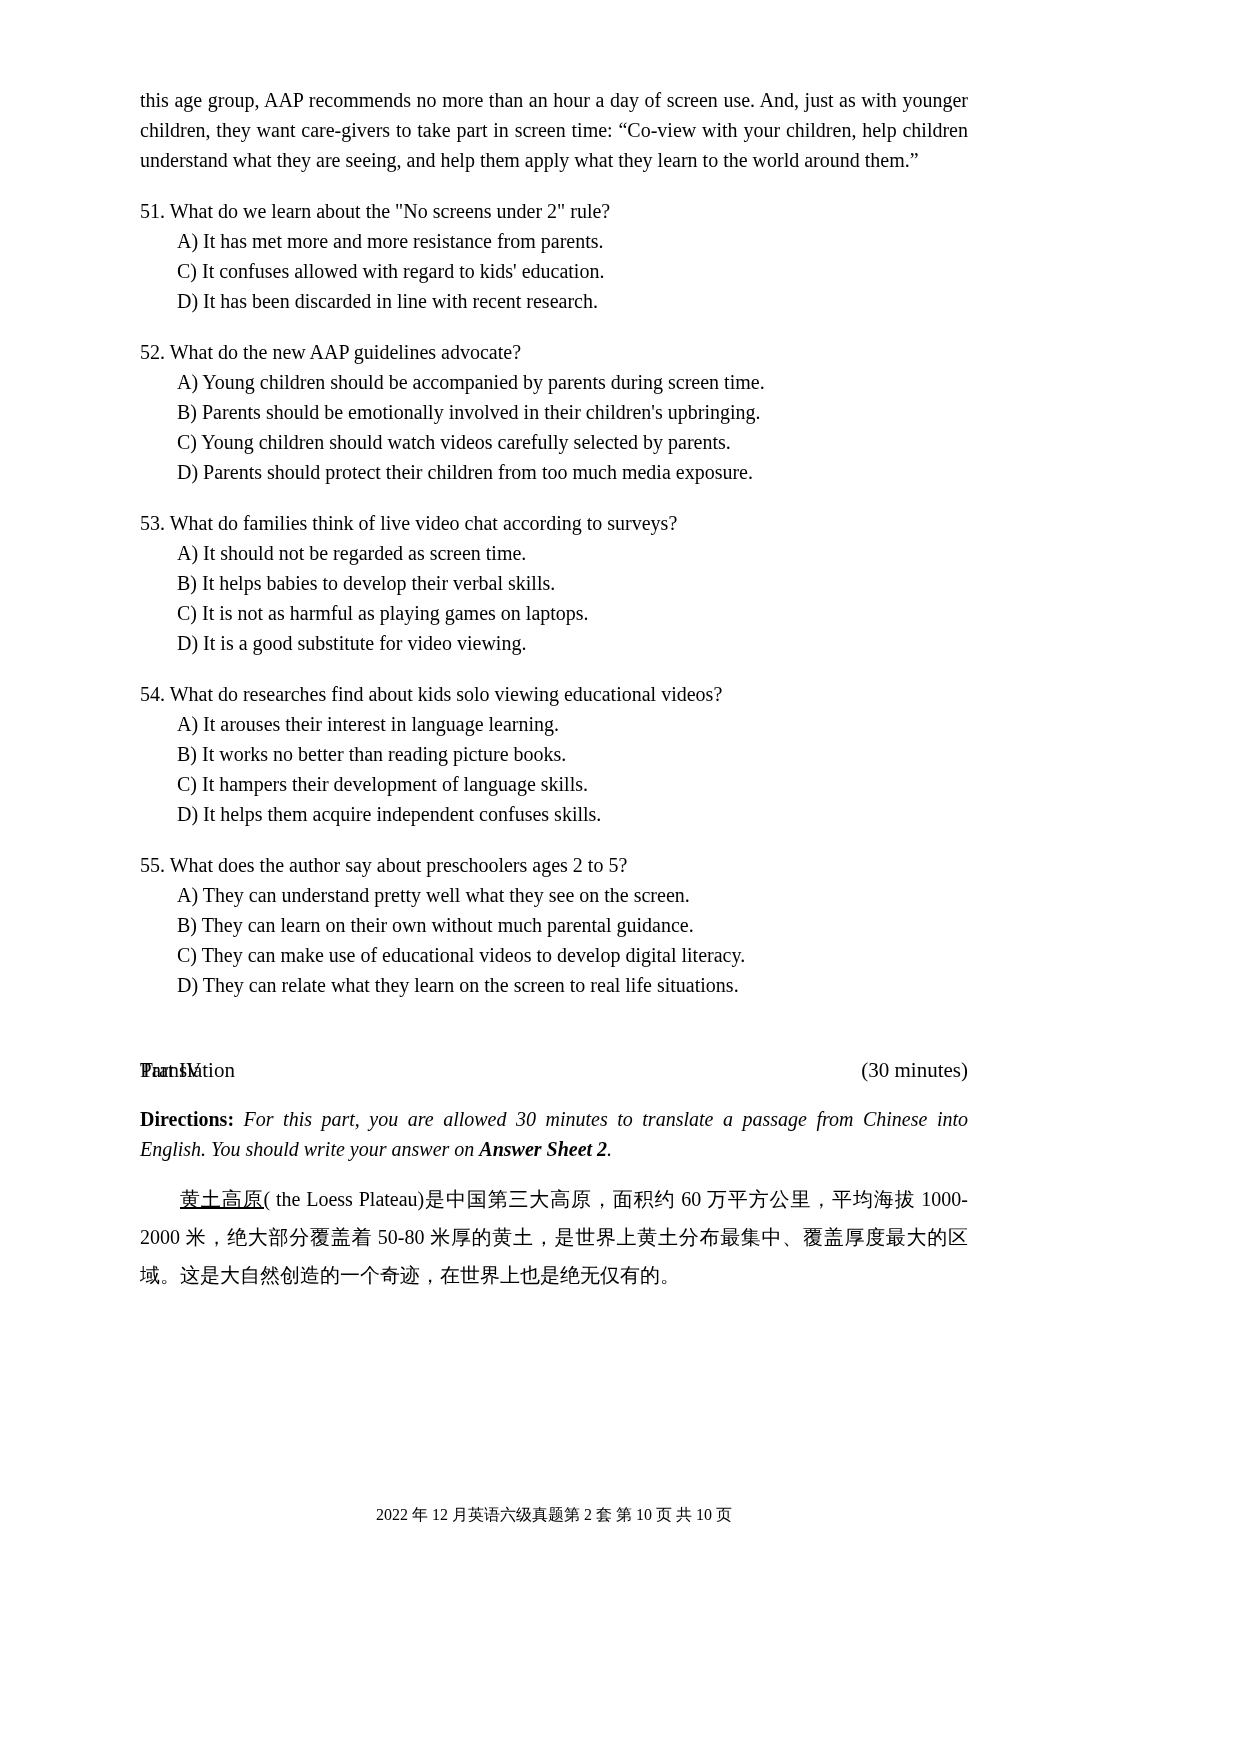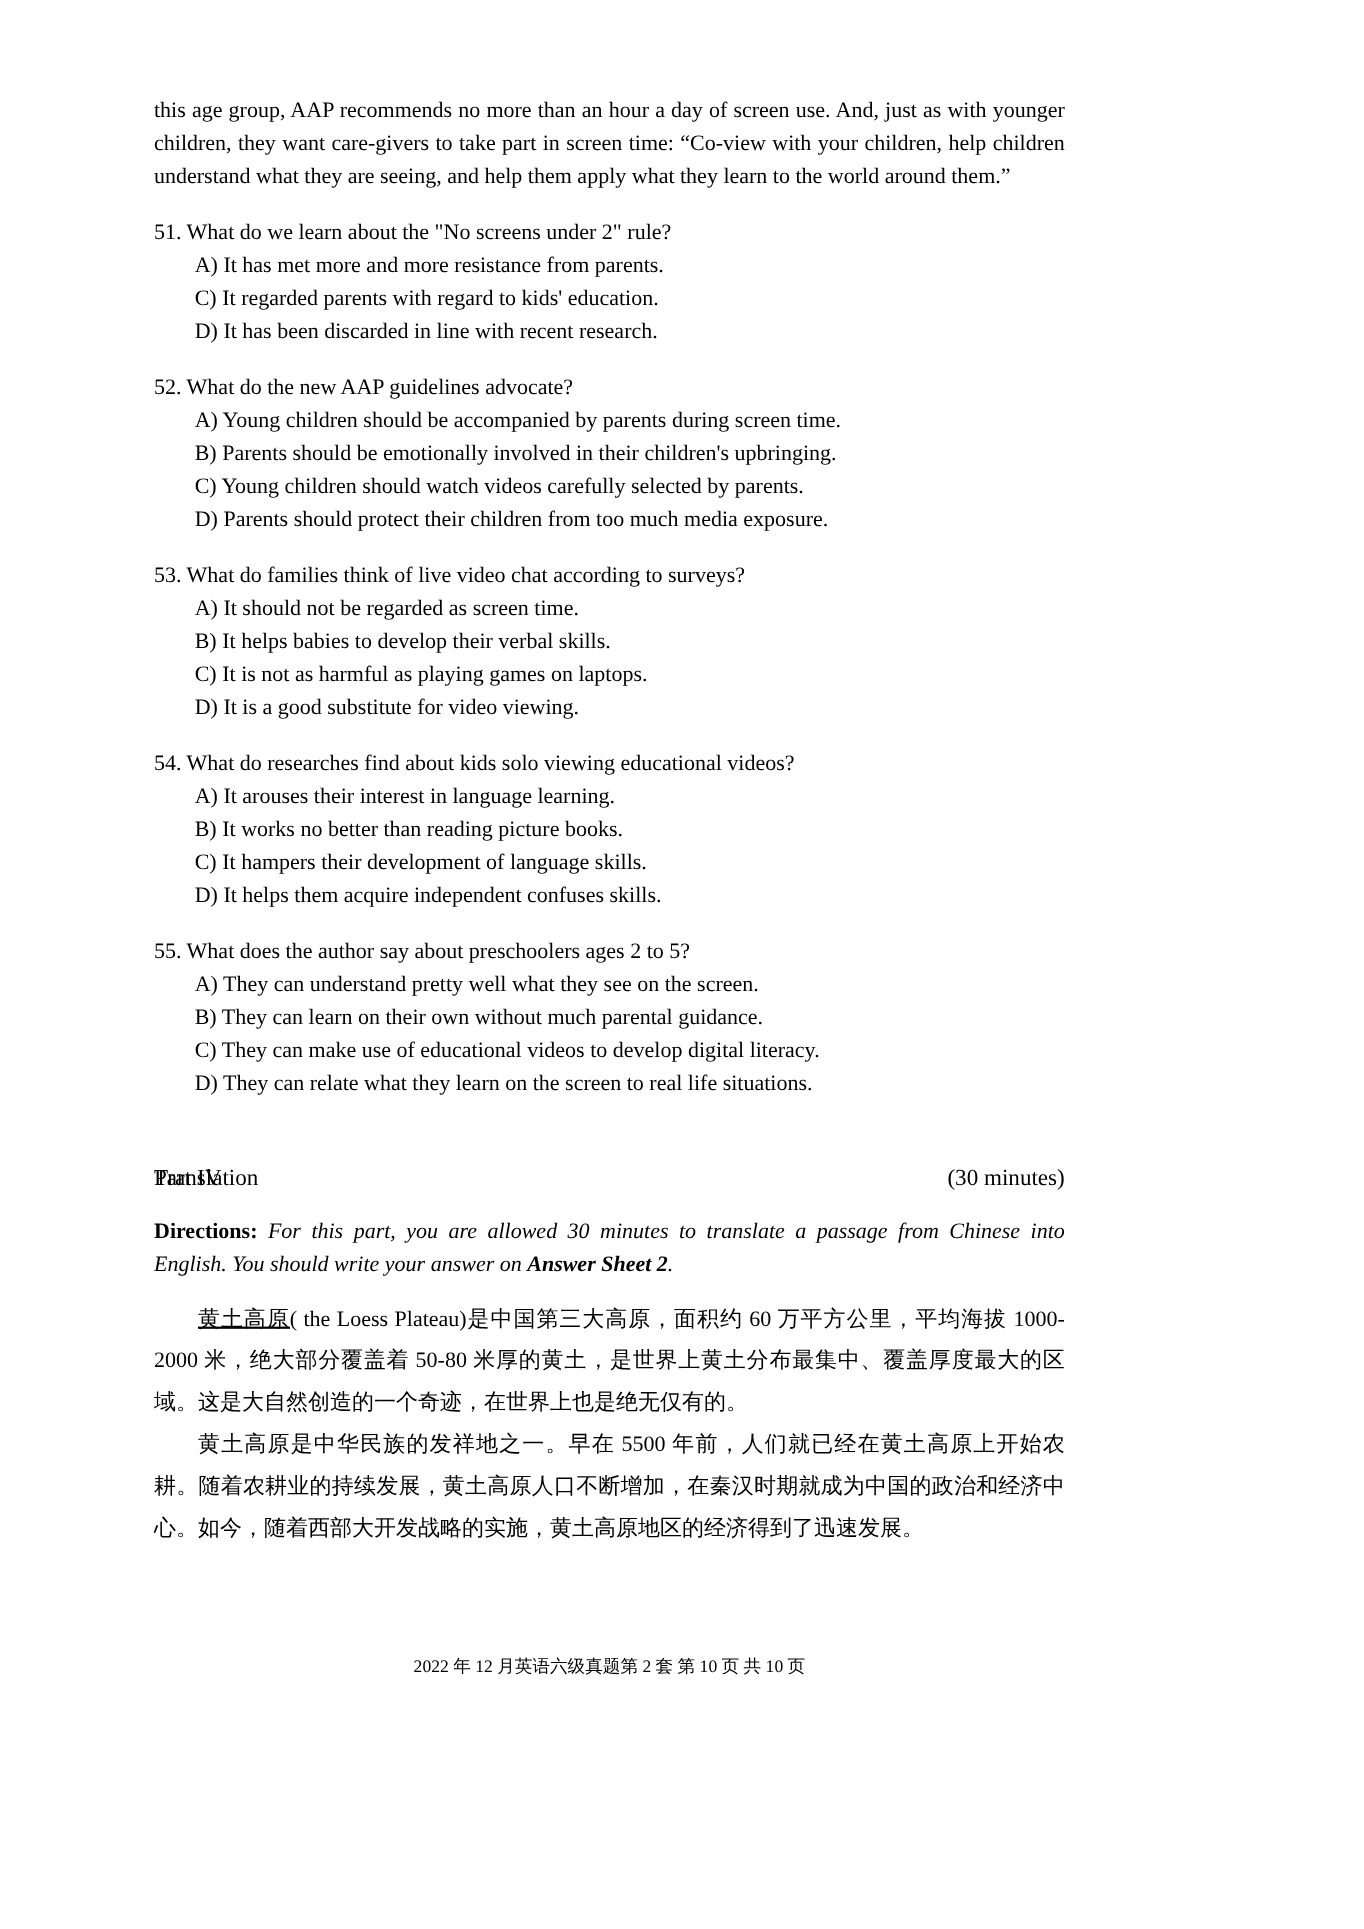--- a/index.html
+++ b/index.html
@@ -66,21 +66,21 @@
 <body>
 
 <div class="page">
 
   <p class="intro">this age group, AAP recommends no more than an hour a day of screen use. And, just as with younger children, they want care-givers to take part in screen time: “Co-view with your children, help children understand what they are seeing, and help them apply what they learn to the world around them.”</p>
 
   <div id="questions-section">
       <div class="question">
         <p class="stem">51. What do we learn about the "No screens under 2" rule?</p>
         <p class="option">A) It has met more and more resistance from parents.</p>
-        <p class="option">C) It regarded parents with regard to kids' education.</p>
+        <p class="option">C) It confuses allowed with regard to kids' education.</p>
         <p class="option">D) It has been discarded in line with recent research.</p>
       </div>
       <div class="question">
         <p class="stem">52. What do the new AAP guidelines advocate?</p>
         <p class="option">A) Young children should be accompanied by parents during screen time.</p>
         <p class="option">B) Parents should be emotionally involved in their children's upbringing.</p>
         <p class="option">C) Young children should watch videos carefully selected by parents.</p>
         <p class="option">D) Parents should protect their children from too much media exposure.</p>
       </div>
       <div class="question">
@@ -109,18 +109,17 @@
   <div class="part-header">
     <span class="part-label">Part IV</span>
     <span class="part-title">Translation</span>
     <span class="part-duration">(30 minutes)</span>
   </div>
 
   <p class="directions"><span class="dir-label">Directions:</span><span class="dir-body"> For this part, you are allowed 30 minutes to translate a passage from Chinese into English. You should write your answer on </span><span class="answer-sheet">Answer Sheet 2</span><span class="dir-body">.</span></p>
 
   <div class="passage">
     <p><span class="underlined">黄土高原(</span><span> the Loess Plateau)是中国第三大高原，面积约 60 万平方公里，平均海拔 1000-2000 米，绝大部分覆盖着 50-80 米厚的黄土，是世界上黄土分布最集中、覆盖厚度最大的区域。这是大自然创造的一个奇迹，在世界上也是绝无仅有的。</span></p>
-    <p>黄土高原是中华民族的发祥地之一。早在 5500 年前，人们就已经在黄土高原上开始农耕。随着农耕业的持续发展，黄土高原人口不断增加，在秦汉时期就成为中国的政治和经济中心。如今，随着西部大开发战略的实施，黄土高原地区的经济得到了迅速发展。</p>
   </div>
 
   <div class="footer">2022 年 12 月英语六级真题第 2 套 第 10 页 共 10 页</div>
 
 </div>
 
 </body></html>

